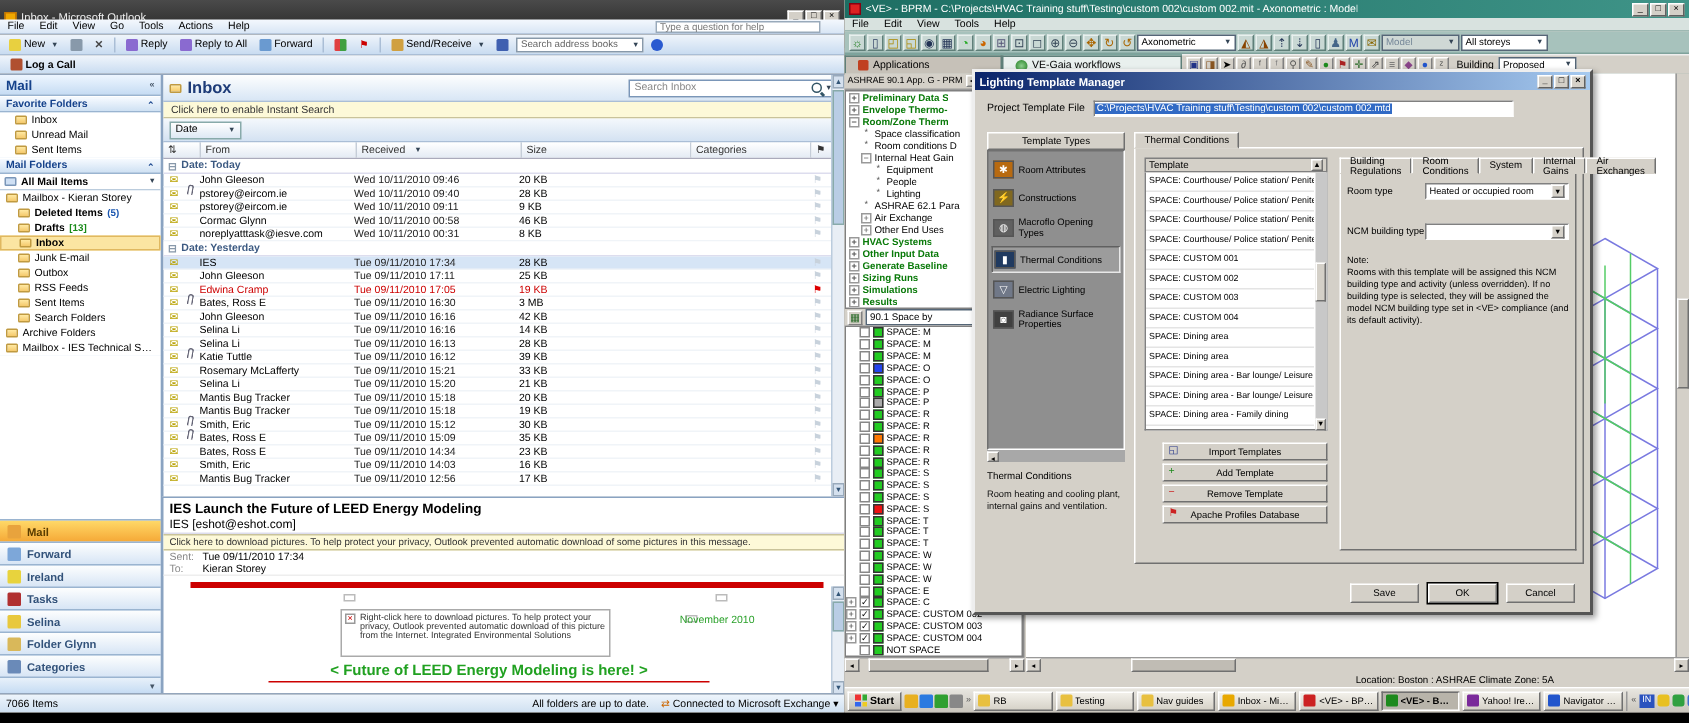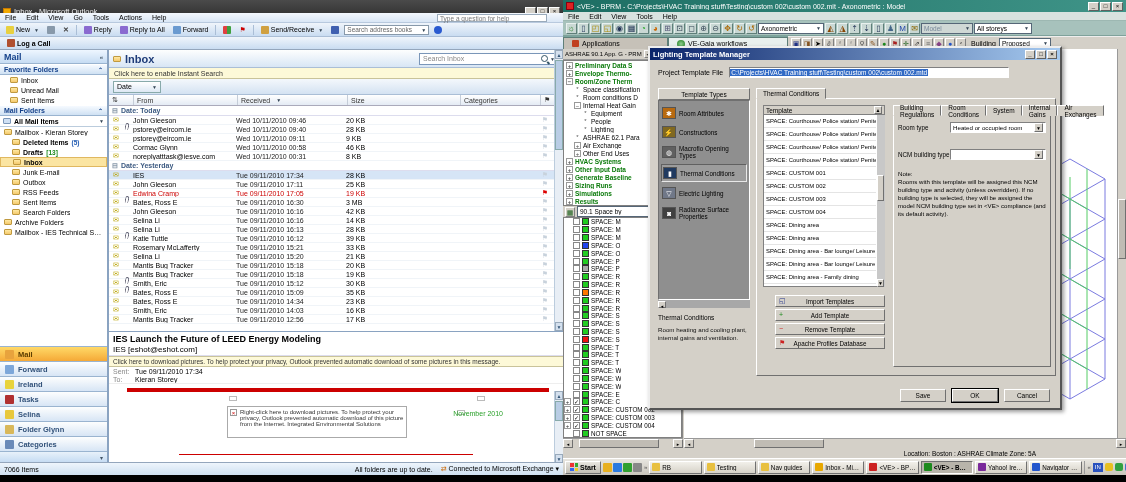--- a/index.html
+++ b/index.html
@@ -701,20 +701,21 @@
       <div class="rbody">
         <div class="redbar" style="top:4px"></div>
         <span class="ckbx" style="left:120px;top:12px"></span>
         <span class="ckbx" style="left:368px;top:12px"></span>
         <span class="ckbx" style="left:348px;top:26px"></span>
         <div class="phbox">
           <span class="phx">×</span>
           <span>Right-click here to download pictures. To help protect your privacy, Outlook prevented automatic download of this picture from the Internet. Integrated Environmental Solutions</span>
         </div>
         <span class="nov">November 2010</span>
+        <div class="headline">&lt; Future of LEED Energy Modeling is here! &gt;</div>
         <div class="redline"></div>
 
       </div>
       <div class="vsb" style="height:72px;top:59px">
           <span class="up">▲</span>
           <span class="thumb" style="top:10px;height:20px"></span>
           <span class="dn">▼</span>
         </div>
     </div>
 

